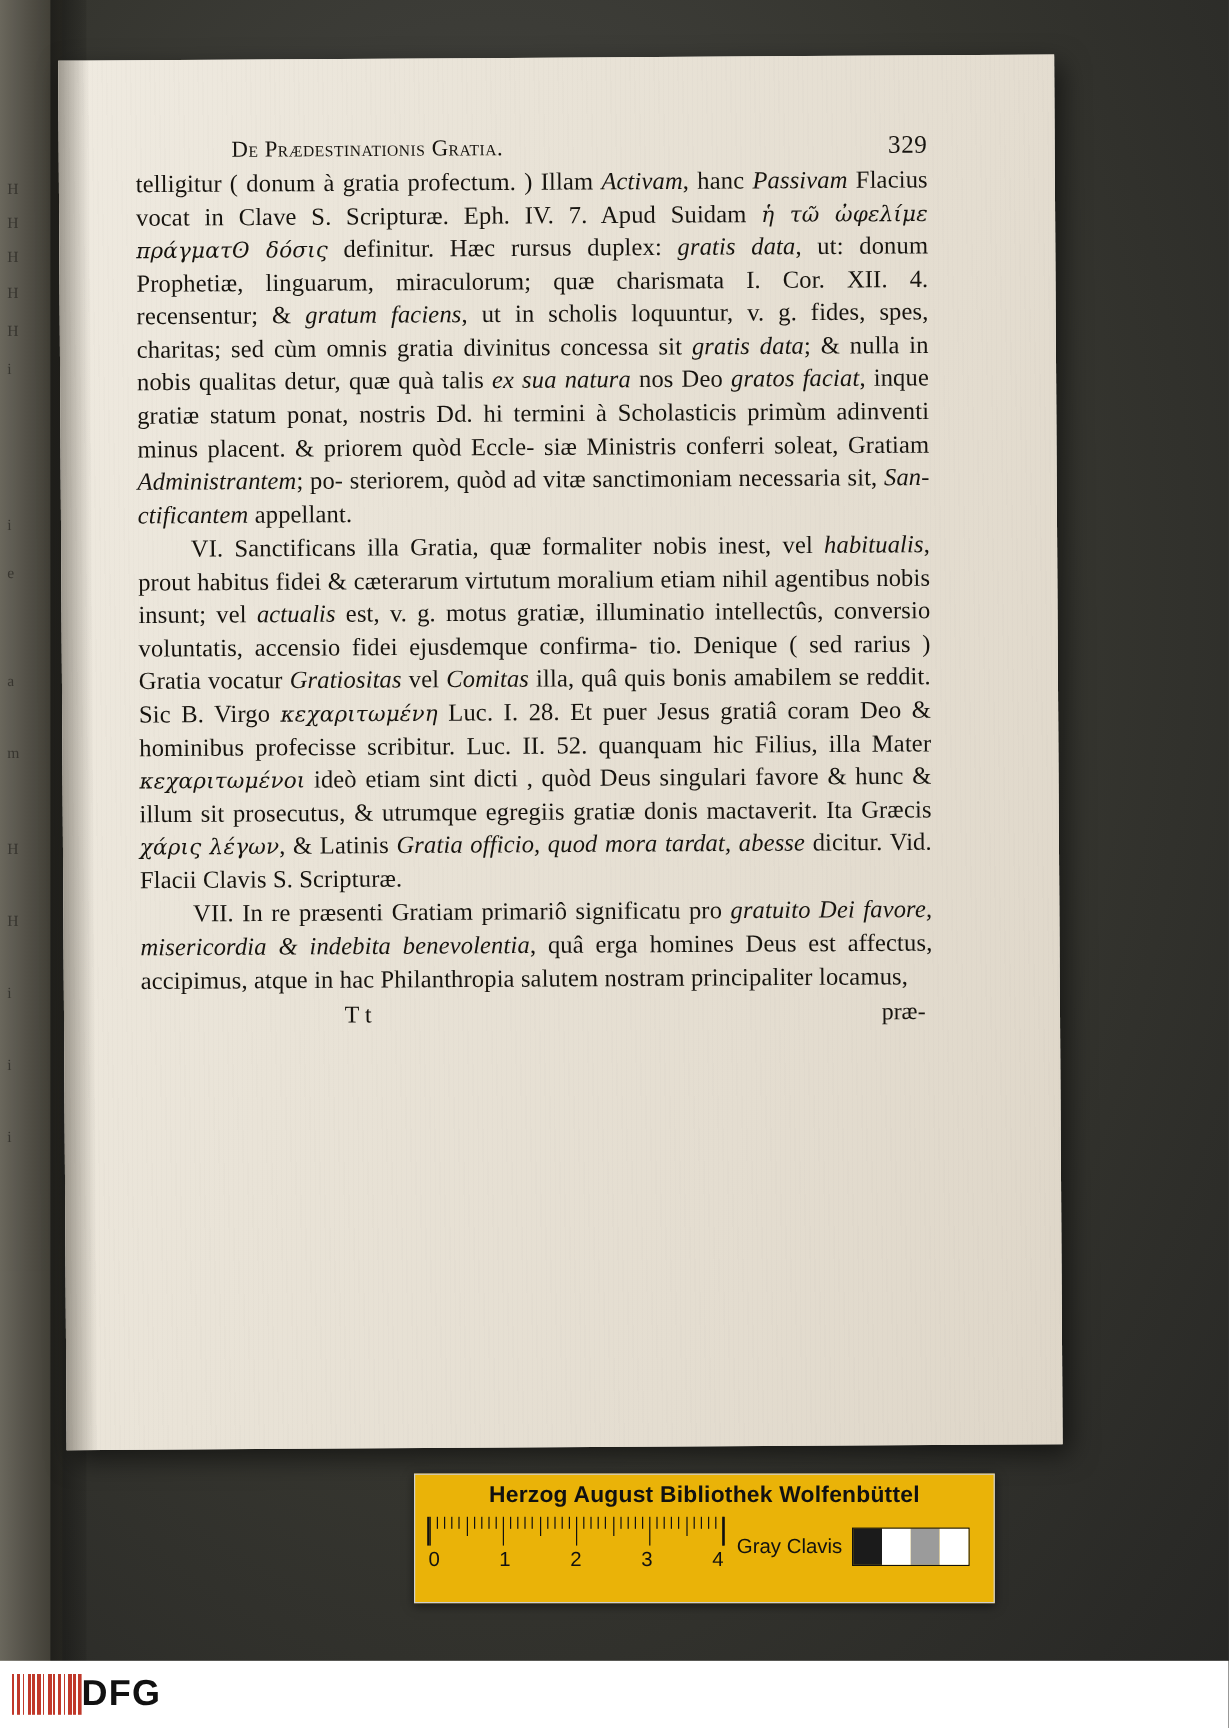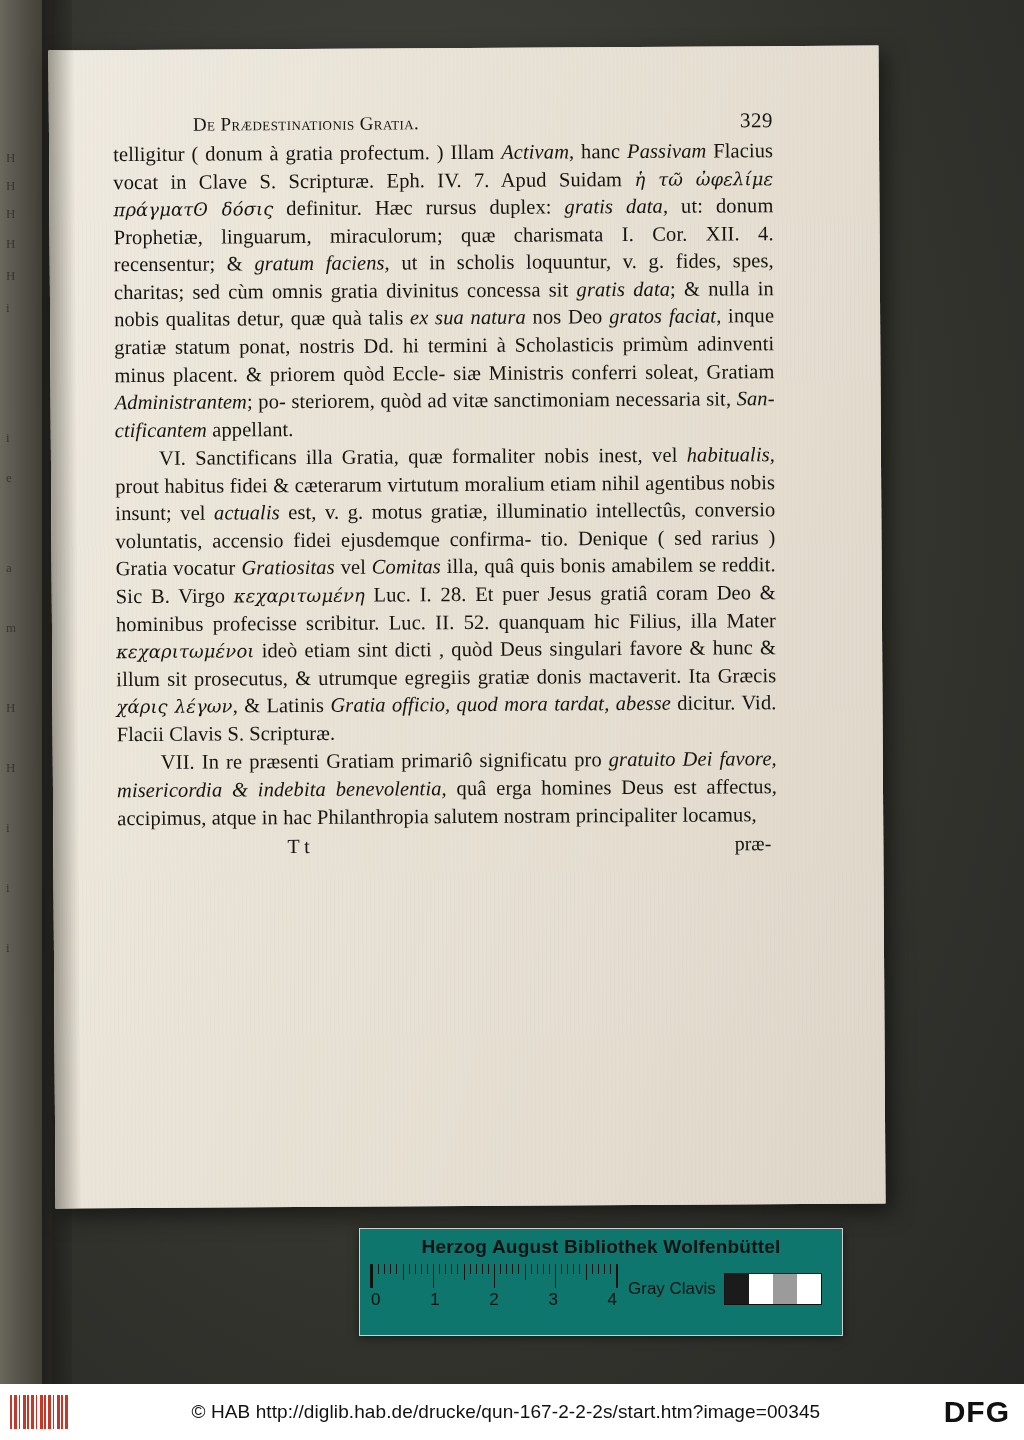--- a/index.html
+++ b/index.html
@@ -114,25 +114,25 @@
     display: flex;
     justify-content: space-between;
     font-size: 20px;
     margin-top: 4px;
     padding-left: 170px;
     padding-right: 6px;
   }
   
   .scalebar {
     position: absolute;
-    left: 359px;
+    left: 345px;
     top: 1228px;
     width: 482px;
     height: 106px;
-    background: #0f766e;
+    background: #eab308;
     border: 1px solid #cfcfcf;
     box-shadow: 0 2px 8px rgba(0,0,0,0.5);
   }
   .scalebar .lib {
     text-align: center;
     font-family: "Liberation Sans", sans-serif;
     font-weight: bold;
     font-size: 19px;
     color: #111;
     padding-top: 7px;
@@ -326,16 +326,15 @@
           <div style="background: rgb(27, 27, 27);"></div>
           <div style="background: rgb(255, 255, 255);"></div>
           <div style="background: rgb(155, 155, 155);"></div>
           <div style="background: rgb(255, 255, 255);"></div>
         </div>
     </div>
   </div>
 
   <div class="footer">
     <div class="barcode"></div>
-    <div class="footer-text">© HAB http://diglib.hab.de/drucke/qun-167-2-2-2s/start.htm?image=00345</div>
     <div class="dfg">DFG</div>
   </div>
 </div>
 
 </body></html>

